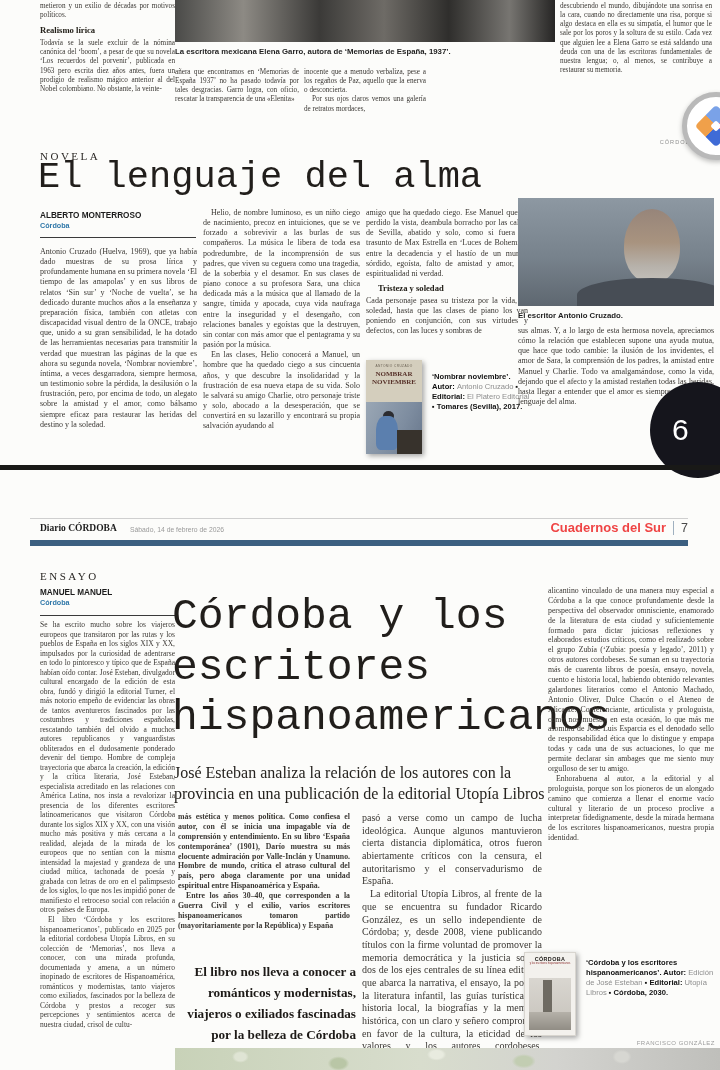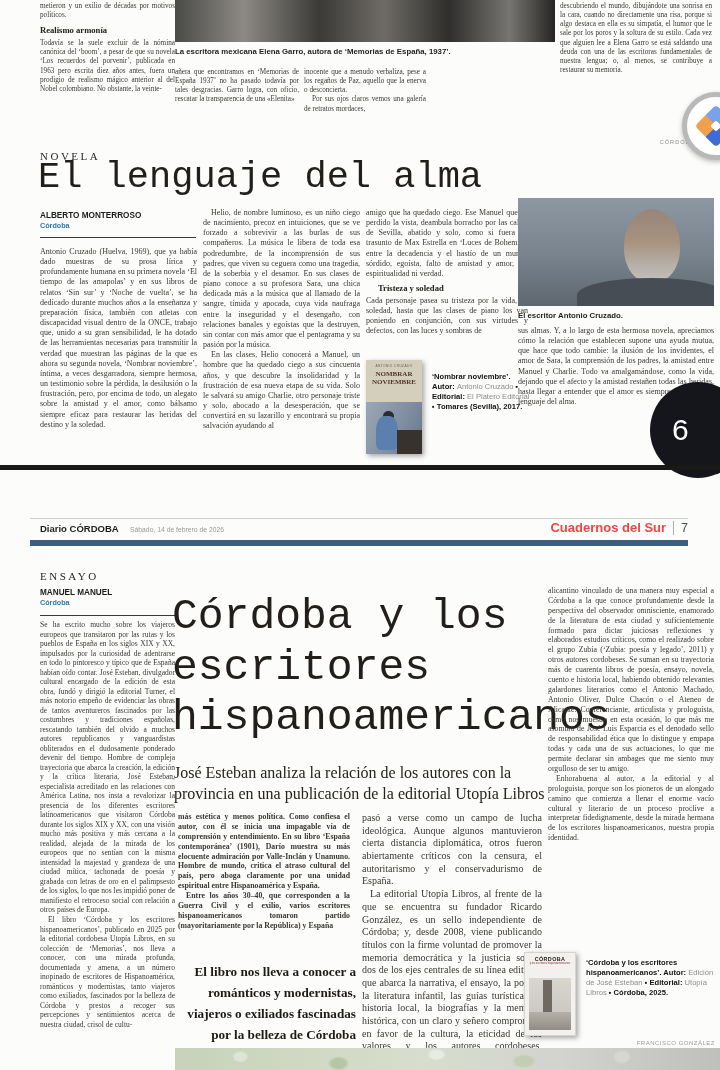--- a/index.html
+++ b/index.html
@@ -18,21 +18,21 @@
   .byline-name { font-family:"Liberation Sans",sans-serif; font-weight:bold; font-size:8.2px; color:#1c1c1c; }
   .byline-place { font-family:"Liberation Sans",sans-serif; font-weight:bold; font-size:7.2px; color:#2f77a8; margin-top:1px; }
   .caption { font-family:"Liberation Sans",sans-serif; font-weight:bold; font-size:7.8px; color:#1e1e1e; }
   .subhead { font-size:8.6px; font-weight:bold; color:#232019; margin:4px 0 2px 12px; }
   .tag-cordoba { font-family:"Liberation Sans",sans-serif; font-size:5.6px; letter-spacing:1px; color:#8f8f8f; }
   .photo { background:#888; }
   .bookinfo { font-family:"Liberation Sans",sans-serif; font-size:7.6px; line-height:1.32; text-align:left; }
   .bookinfo span { color:#8d8d8d; }
   .bookinfo span.b { color:#121212; font-weight:bold; }
   .pullquote { font-size:13.2px; line-height:1.58; font-weight:bold; color:#1d1a17; text-align:right; }
-  .footer-paper { font-family:Liberation Sans, sans-serif; font-weight:bold; font-size:9.5px; color:#1c1c1c; }
+  .footer-paper { font-family:Liberation Serif, serif; font-weight:bold; font-size:9.5px; color:#1c1c1c; }
   .footer-date { font-family:"Liberation Sans",sans-serif; font-size:6.8px; color:#9a9a9a; }
   .footer-supp { font-family:Liberation Sans, sans-serif; font-weight:bold; font-size:13px; color:#ef4444; }
   .footer-page { font-family:"Liberation Sans",sans-serif; font-size:12.5px; color:#4a4a4a;
                  border-left:1px solid #9fb0bf; padding-left:7px; margin-left:7px; }
   .credit { font-family:"Liberation Sans",sans-serif; font-size:6px; letter-spacing:.5px; color:#9c9c9c; }
   
   .page-badge { width:96px; height:96px; border-radius:50%; background:#15151c; color:#fff;
                 display:flex; align-items:center; font-family:"Liberation Sans",sans-serif;
                 font-size:30px; }
   .page-badge span { margin-left:22px; }
@@ -79,21 +79,21 @@
   .darkbar { background:#191917; }
   .bluebar { background:#3c5f80; }
 </style>
 </head>
 <body>
 
 <div class="sheet">
 
   <div class="abs body-txt small-txt" style="left:40px; top:2px; width:135px; height:146px;">
     <p>metieron y un exilio de décadas por motivos políticos.</p>
-    <p class="subhead" style="margin:5px 0 3px 0;">Realismo armonía</p>
+    <p class="subhead" style="margin:5px 0 3px 0;">Realismo lírica</p>
     <p>Todavía se la suele excluir de la nómina canónica del ‘boom’, a pesar de que su novela ‘Los recuerdos del porvenir’, publicada en 1963 pero escrita diez años antes, fuera un prodigio de realismo mágico anterior al del Nobel colombiano. No obstante, la veinte-</p>
   </div>
 
   <div class="abs photo photo-top" style="left:175px; top:0; width:380px; height:42px;"></div>
   <div class="abs caption" style="left:175px; top:47px; width:380px;">La escritora mexicana Elena Garro, autora de ‘Memorias de España, 1937’.</div>
 
   <div class="abs body-txt small-txt" style="left:175px; top:68px; width:124px; height:66px;">
     <p>añera que encontramos en ‘Memorias de España 1937’ no ha pasado todavía por tales desgracias. Garro logra, con oficio, rescatar la transparencia de una «Elenita»</p>
   </div>
   <div class="abs body-txt small-txt" style="left:304px; top:68px; width:122px; height:66px;">
@@ -212,19 +212,19 @@
   </div>
 
   <div class="cover cover2" style="left:524px; top:952px; width:52px; height:84px;">
     <div class="c2-title">CÓRDOBA</div>
     <div class="c2-sub">y los escritores hispanoamericanos</div>
     <div class="c2-photo">
       <div class="c2-tower"></div>
         <div class="c2-street"></div>
     </div>
   </div>
-  <div class="abs bookinfo" style="left:586px; top:958px; width:128px;"><span class="b">‘Córdoba y los escritores hispanoamericanos’. Autor: </span><span>Edición de José Esteban </span><span class="b">▪ </span><span class="b">Editorial: </span><span>Utopía Libros </span><span class="b">▪ Córdoba, 2025.</span></div>
+  <div class="abs bookinfo" style="left:586px; top:958px; width:128px;"><span class="b">‘Córdoba y los escritores hispanoamericanos’. Autor: </span><span>Edición de José Esteban </span><span class="b">▪ </span><span class="b">Editorial: </span><span>Utopía Libros </span><span class="b">▪ Córdoba, 2030.</span></div>
 
   <div class="abs credit" style="left:540px; top:1040px; width:175px; text-align:right;">FRANCISCO GONZÁLEZ</div>
 
   <div class="abs strip-bottom" style="left:175px; top:1048px; width:545px; height:22px;"></div>
 
 </div>
 
 </body></html>

